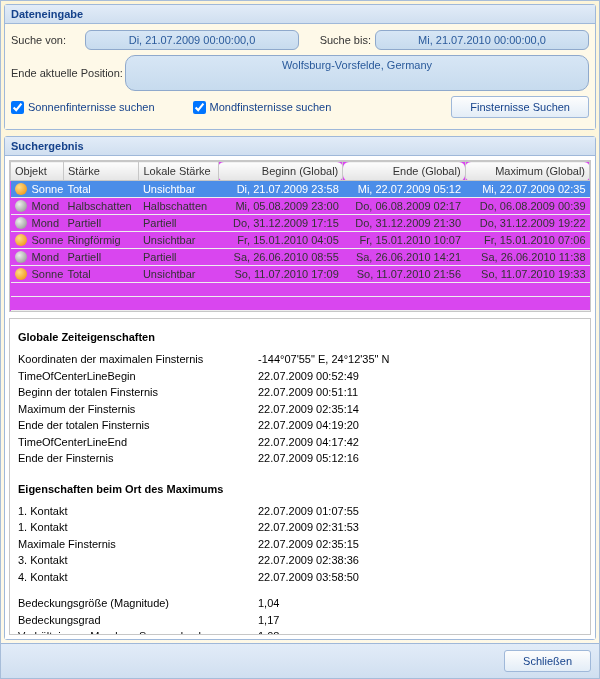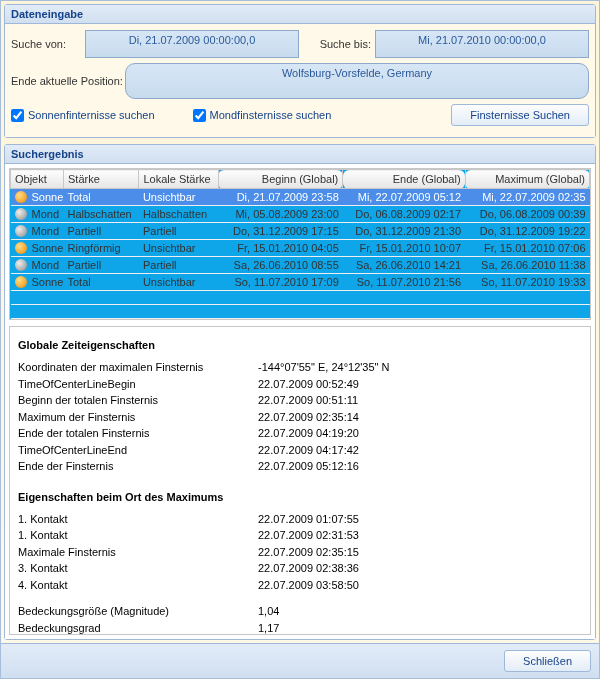--- a/index.html
+++ b/index.html
@@ -3,29 +3,29 @@
 <meta charset="utf-8">
 <style>
 * { box-sizing: border-box; margin: 0; padding: 0; font-family: Tahoma, Arial, sans-serif; font-size: 11px; }
 body { background: #fff; width: 600px; height: 679px; overflow: hidden; }
 .app { width: 600px; height: 679px; display: flex; flex-direction: column; background: linear-gradient(#fdf5d9, #fef9e8); border: 1px solid #a7bdd9; }
 .panel { margin: 3px; border: 1px solid #9fb8d9; border-radius: 3px; }
 .panel-title { background: linear-gradient(#e2ecf8, #d0dff0); color: #15428b; font-weight: bold; padding: 3px 6px; border-bottom: 1px solid #9fb8d9; font-size: 11px; }
 .panel-body { padding: 6px; background: #fef9e8; }
 .row { display: flex; align-items: center; margin-bottom: 5px; gap: 4px; }
 .label { color: #333; font-size: 11px; white-space: nowrap; }
-.date-input { flex: 1; background: linear-gradient(#d7e6f5, #c7dbee); border: 1px solid #8fa9cc; border-radius: 0; padding: 3px 6px; color: #2a5a9b; text-align: center; height: 28px; }
+.date-input { flex: 1; background: linear-gradient(#d7e6f5, #c7dbee); border: 1px solid #8fa9cc; border-radius: 6px; padding: 3px 6px; color: #2a5a9b; text-align: center; height: 20px; }
 .pos-input { flex: 1; background: linear-gradient(#d7e6f5, #c7dbee); border: 1px solid #8fa9cc; border-radius: 10px; padding: 3px 6px; color: #2a5a9b; text-align: center; height: 36px; }
 .cb { display: flex; align-items: center; gap: 4px; color: #15428b; }
 .cb input { margin: 0; }
 .btn { background: linear-gradient(#fdfdfd, #e3edf7); border: 1px solid #9fb8d9; border-radius: 3px; padding: 4px 18px; color: #15428b; cursor: pointer; height: 22px; }
 .spacer { flex: 1; }
 .result-panel { flex: 1; display: flex; flex-direction: column; min-height: 0; }
 .result-body { flex: 1; background: #fff; padding: 4px; display: flex; flex-direction: column; min-height: 0; }
-.table-wrap { border: 1px solid #c7c7c7; background: #0ea5e9; }
+.table-wrap { border: 1px solid #c7c7c7; background: #d946ef; }
 table { width: 100%; border-collapse: collapse; table-layout: fixed; }
 th { background: linear-gradient(#fdfdfd, #e5e5e5); border: 1px solid #c7c7c7; padding: 3px 4px; color: #333; font-weight: normal; text-align: left; font-size: 11px; overflow: hidden; }
 th.r { text-align: right; border-radius: 6px; }
 td { border-bottom: 1px solid #eee; padding: 2px 4px; color: #333; font-size: 11px; overflow: hidden; white-space: nowrap; }
 td.r { text-align: right; }
 tr.sel td { background: #4b8de8; color: #fff; }
 .obj-cell { display: flex; align-items: center; gap: 5px; }
 .ico { width: 12px; height: 12px; border-radius: 50%; display: inline-block; flex-shrink: 0; }
 .ico-sun { background: radial-gradient(circle at 35% 35%, #ffdd88, #ee8800); }
 .ico-moon { background: radial-gradient(circle at 35% 35%, #eee, #888); }

